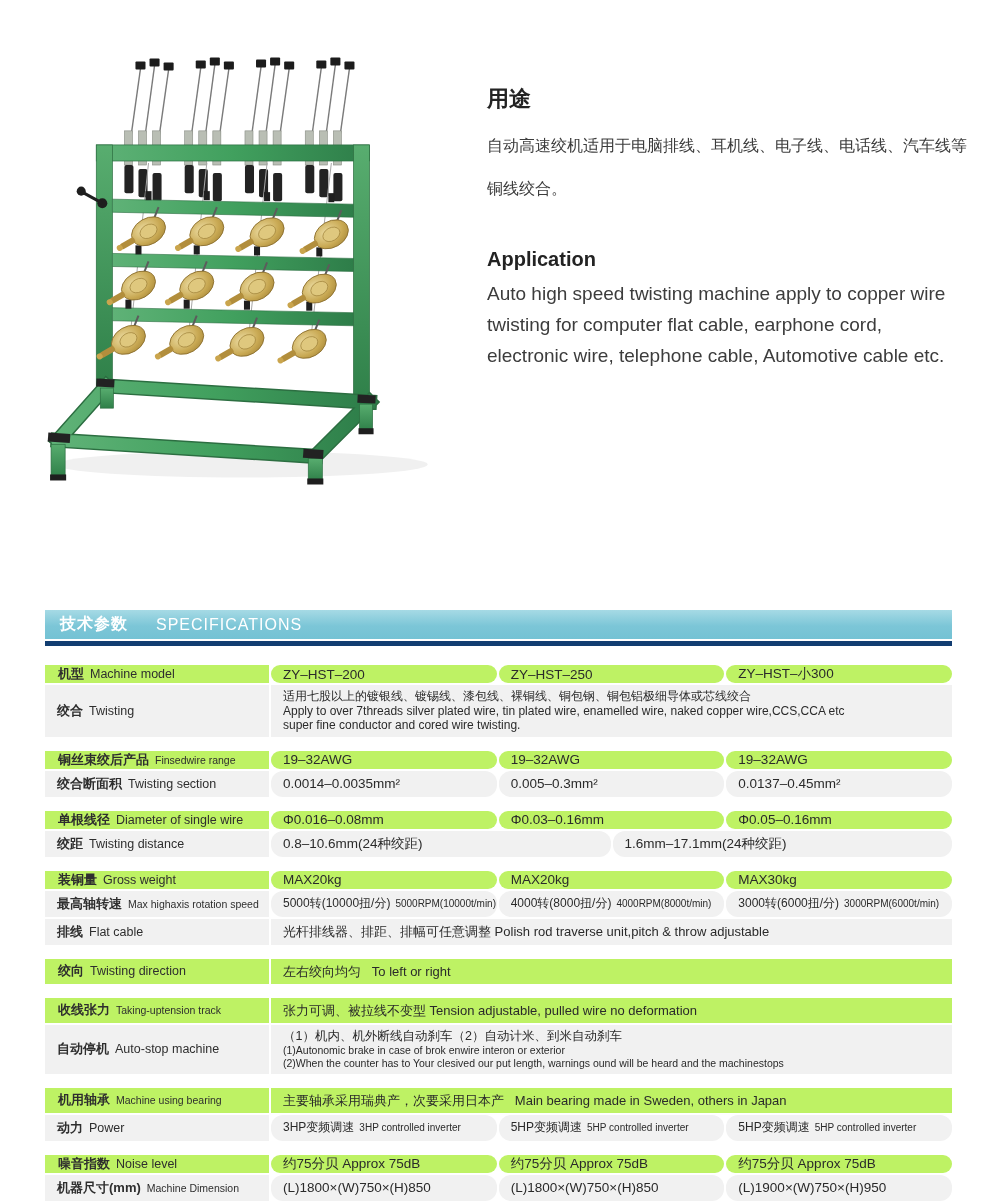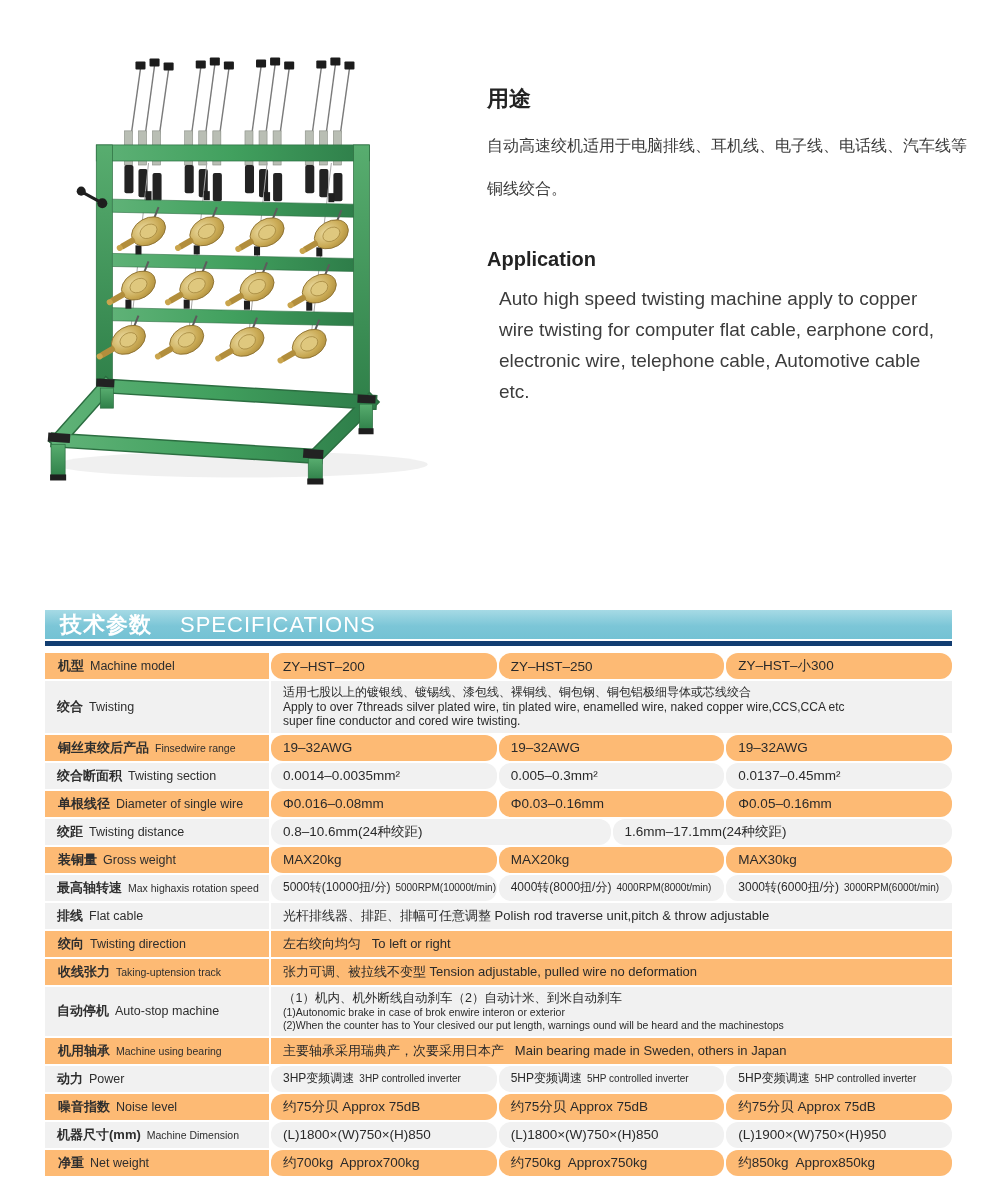--- a/index.html
+++ b/index.html
@@ -6,34 +6,34 @@
   .page {
     position:relative; width:1000px; height:1204px; background:#ffffff;
     font-family:"Liberation Sans","DejaVu Sans",sans-serif; overflow:hidden;
   }
   
   .machine-photo { position:absolute; left:36px; top:50px; width:432px; height:438px; }
   .intro { position:absolute; left:487px; top:84px; width:480px; color:#3a3a3a; }
   .usage-title { font-size:22px; font-weight:bold; color:#232323; margin:0 0 10px 0; }
   .usage-body  { font-size:16px; line-height:43px; color:#3c3c3c; margin:0 0 38px 0; white-space:pre-wrap; }
   .app-title   { font-size:20px; font-weight:bold; color:#232323; margin:0 0 7px 0; }
-  .app-body    { font-size:19px; line-height:31px; color:#3c3c3c; margin:12px; white-space:pre-wrap; }
+  .app-body    { font-size:19px; line-height:31px; color:#3c3c3c; margin:0; white-space:pre-wrap; }
   
   .spec { position:absolute; left:45px; top:610px; width:907px; }
   .spec-bar {
     height:29px; background:linear-gradient(180deg,#a6dae5 0%,#7cc6d7 55%,#74c2d4 100%);
     display:flex; align-items:center; padding-left:15px; box-sizing:border-box;
-    color:#ffffff; font-size:22px; letter-spacing:1px;
+    color:#ffffff; font-size:16px; letter-spacing:1px;
   }
   .spec-bar .zh { margin-right:28px; font-weight:bold; }
   .spec-line { height:5px; background:#123d71; margin-top:2px; }
   .spec-rows { margin-top:7px; }
   .spec-row { display:flex; column-gap:2px; margin-bottom:2px; min-height:26px; }
   .spec-row.tall { min-height:46px; }
-  .shade-a > .cell { background:#fdba74; }
+  .shade-a > .cell { background:#bef264;margin-top:12px; }
   .shade-b > .cell { background:#f1f1f1;padding-left:12px; }
   .cell { display:flex; align-items:center; box-sizing:border-box; }
   .label-cell { width:224px; flex:none; padding-left:13px; color:#2e2e2e; }
   .lab-zh { font-size:13px; font-weight:bold; white-space:nowrap; }
   .lab-en { font-size:12.5px; margin-left:6px; white-space:nowrap; }
   .lab-en.small { font-size:10.5px; }
   .val-cell { flex:1; padding-left:12px; font-size:13.5px; color:#2a2a2a; white-space:pre-wrap;border-radius:12px; }
   .val-cell.compact { font-size:12px; }
   .val-small { font-size:10px; margin-left:5px; }
   .span-cell { flex:1; padding:4px 0 4px 12px; flex-direction:column; align-items:flex-start; justify-content:center; }

